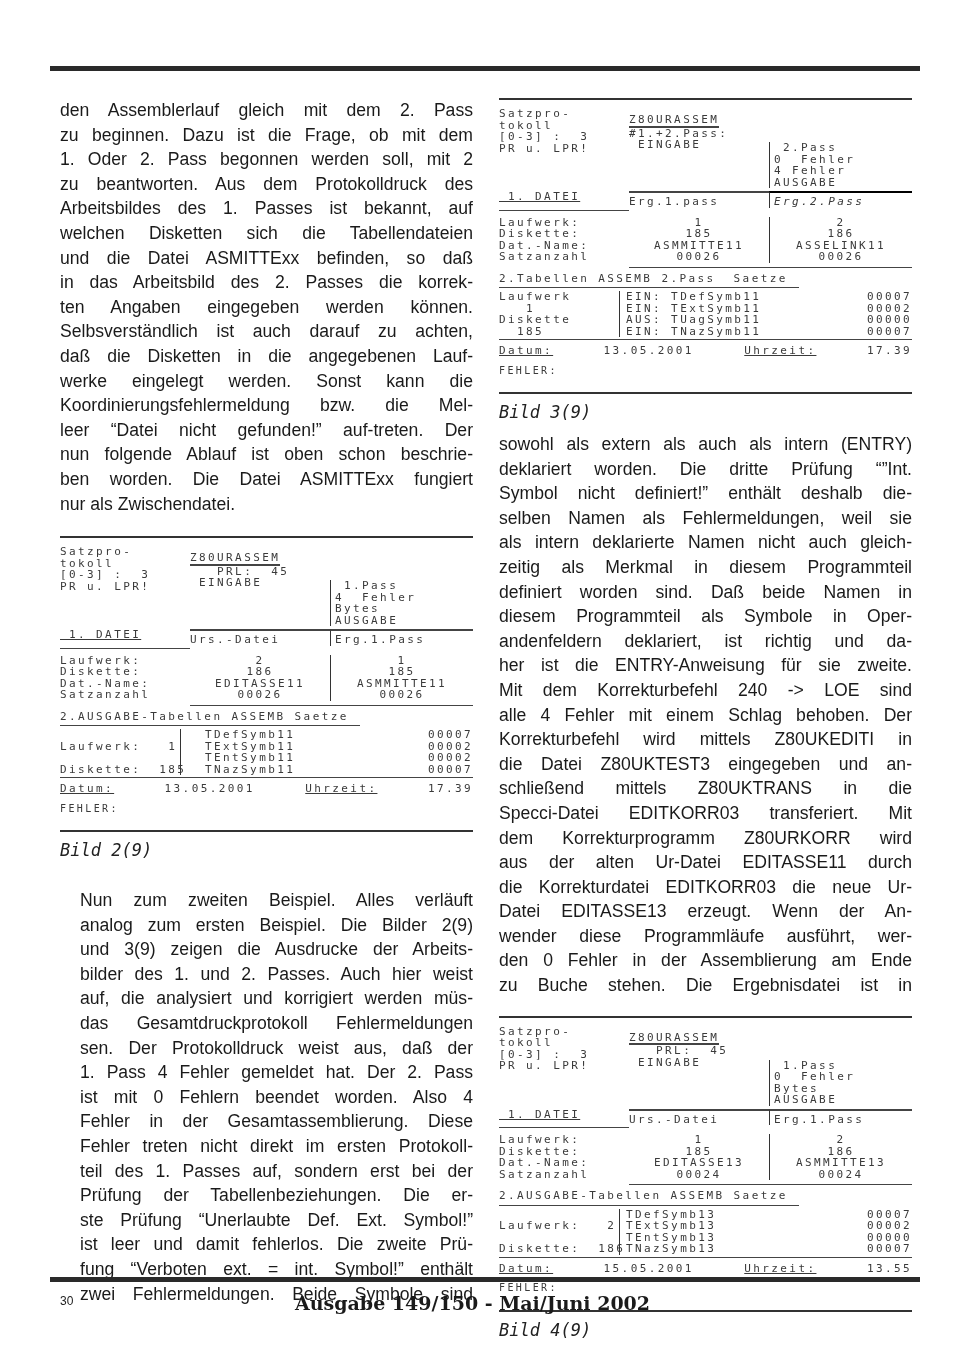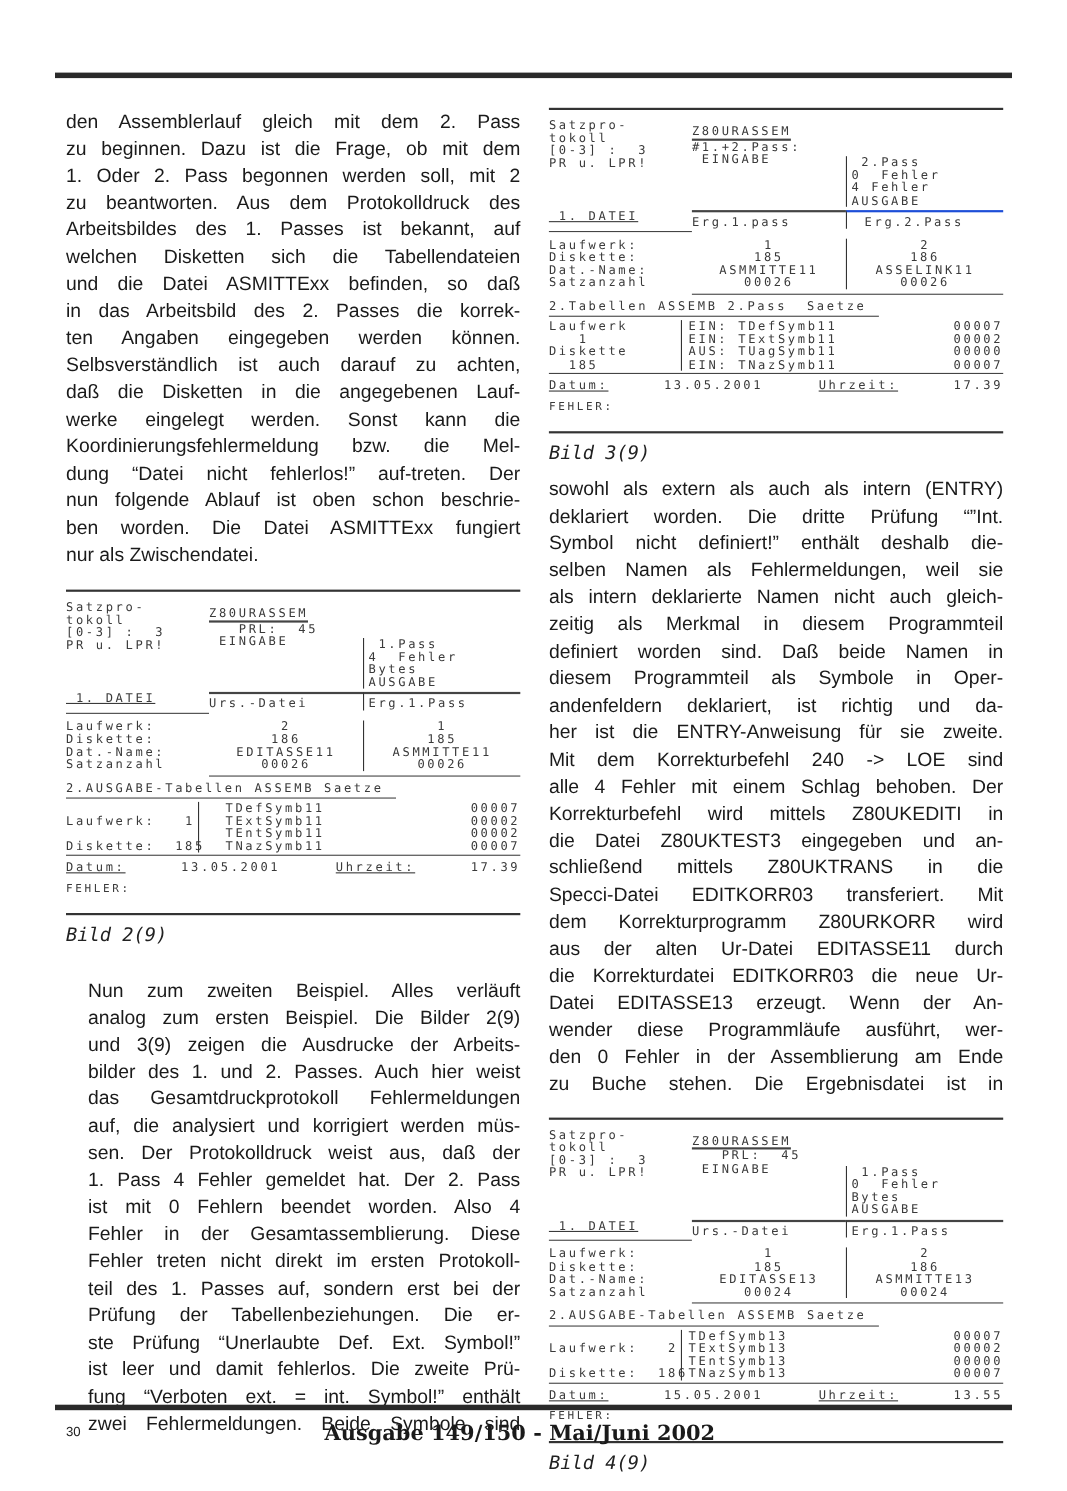--- a/index.html
+++ b/index.html
@@ -43,21 +43,21 @@
       <span class="ln">zu beantworten. Aus dem Protokolldruck des</span>
       <span class="ln">Arbeitsbildes des 1. Passes ist bekannt, auf</span>
       <span class="ln">welchen Disketten sich die Tabellendateien</span>
       <span class="ln">und die Datei ASMITTExx befinden, so daß</span>
       <span class="ln">in das Arbeitsbild des 2. Passes die korrek-</span>
       <span class="ln">ten Angaben eingegeben werden können.</span>
       <span class="ln">Selbsverständlich ist auch darauf zu achten,</span>
       <span class="ln">daß die Disketten in die angegebenen Lauf-</span>
       <span class="ln">werke eingelegt werden. Sonst kann die</span>
       <span class="ln">Koordinierungsfehlermeldung bzw. die Mel-</span>
-      <span class="ln">dung “Datei nicht fehlerlos!” auf-treten. Der</span>
+      <span class="ln">leer “Datei nicht gefunden!” auf-treten. Der</span>
       <span class="ln">nun folgende Ablauf ist oben schon beschrie-</span>
       <span class="ln">ben worden. Die Datei ASMITTExx fungiert</span>
       <span class="ln last">nur als Zwischendatei.</span>
     </div>
 
   <div style="height:20px"></div>
   <div class="fig">
   <div class="hr-thick"></div>
   <div style="height:8px"></div>
   <div class="grid3">
@@ -124,22 +124,22 @@
   <div class="hr-thick"></div>
   <div class="caption">Bild 2(9)</div>
 </div>
 
   <div style="height:28px"></div>
   <div class="para indent">
       <span class="ln">Nun zum zweiten Beispiel. Alles verläuft</span>
       <span class="ln">analog zum ersten Beispiel. Die Bilder 2(9)</span>
       <span class="ln">und 3(9) zeigen die Ausdrucke der Arbeits-</span>
       <span class="ln">bilder des 1. und 2. Passes. Auch hier weist</span>
+      <span class="ln">auf, die analysiert und korrigiert werden müs-</span>
       <span class="ln">das Gesamtdruckprotokoll Fehlermeldungen</span>
-      <span class="ln">auf, die analysiert und korrigiert werden müs-</span>
       <span class="ln">sen. Der Protokolldruck weist aus, daß der</span>
       <span class="ln">1. Pass 4 Fehler gemeldet hat. Der 2. Pass</span>
       <span class="ln">ist mit 0 Fehlern beendet worden. Also 4</span>
       <span class="ln">Fehler in der Gesamtassemblierung. Diese</span>
       <span class="ln">Fehler treten nicht direkt im ersten Protokoll-</span>
       <span class="ln">teil des 1. Passes auf, sondern erst bei der</span>
       <span class="ln">Prüfung der Tabellenbeziehungen.  Die er-</span>
       <span class="ln">ste Prüfung “Unerlaubte Def. Ext. Symbol!”</span>
       <span class="ln">ist leer und damit fehlerlos. Die zweite Prü-</span>
       <span class="ln">fung “Verboten ext. = int. Symbol!” enthält</span>
@@ -162,21 +162,21 @@
       <div class="mono"> EINGABE</div>
     </div>
     <div class="mono" style="border-left:1px solid #333;padding-left:4px;margin-top:34px;line-height:11.5px;"> 2.Pass
 0  Fehler
 4 Fehler
 AUSGABE</div>
   </div>
   <div class="grid3" style="margin-top:3px;">
     <div class="mono ul" style="border-top:0;"> 1. DATEI</div>
     <div class="mono" style="border-top:2px solid #444;padding-top:3px;">Erg.1.pass</div>
-    <div class="mono vline" style="border-top:2px solid #1d4ed8;padding-top:3px;padding-left:16px;">Erg.2.Pass</div>
+    <div class="mono vline" style="border-top:2px solid #000000;padding-top:3px;padding-left:4px;font-style:italic;">Erg.2.Pass</div>
   </div>
   <div class="hr-thin" style="width:130px;margin-top:2px;"></div>
   <div class="grid3" style="margin-top:6px;">
     <div class="mono">Laufwerk:
 Diskette:
 Dat.-Name:
 Satzanzahl</div>
     <div class="mono cell-center">1
 185
 ASMMITTE11

